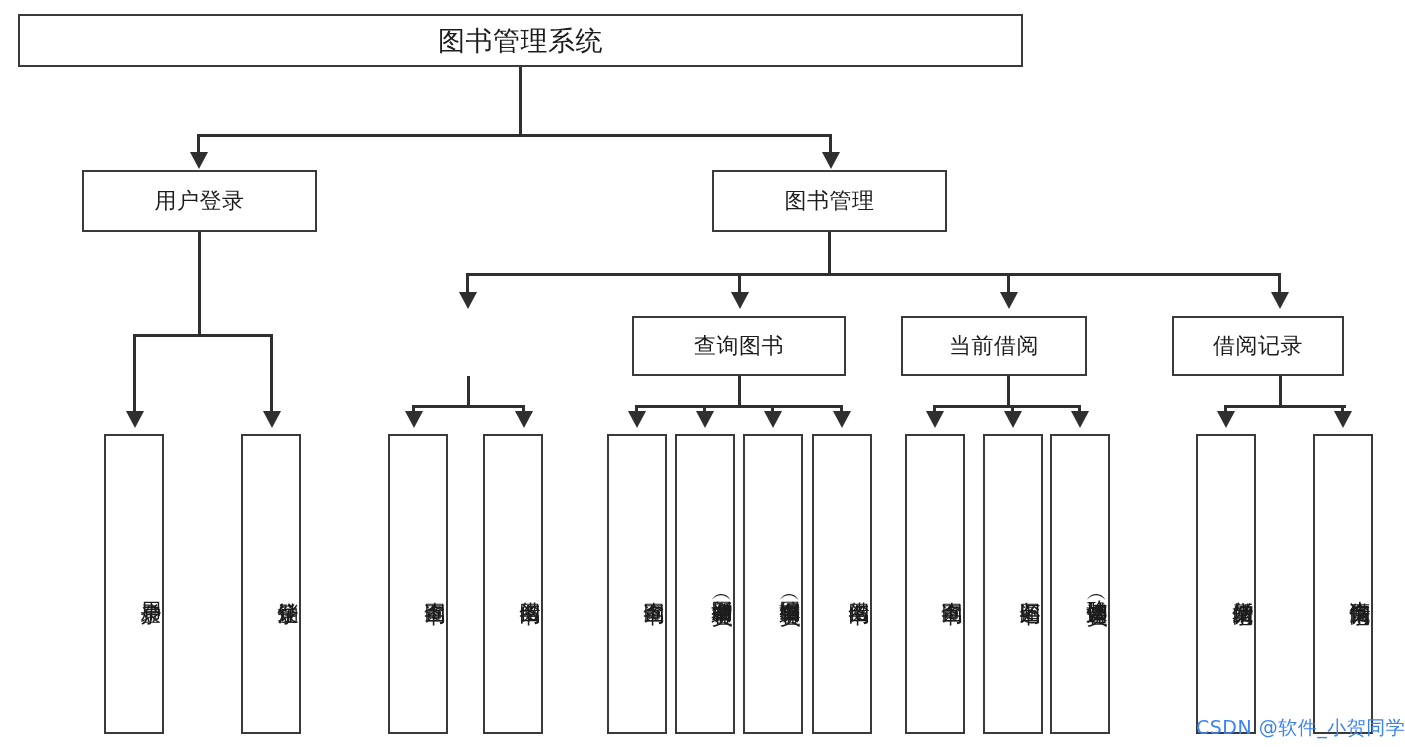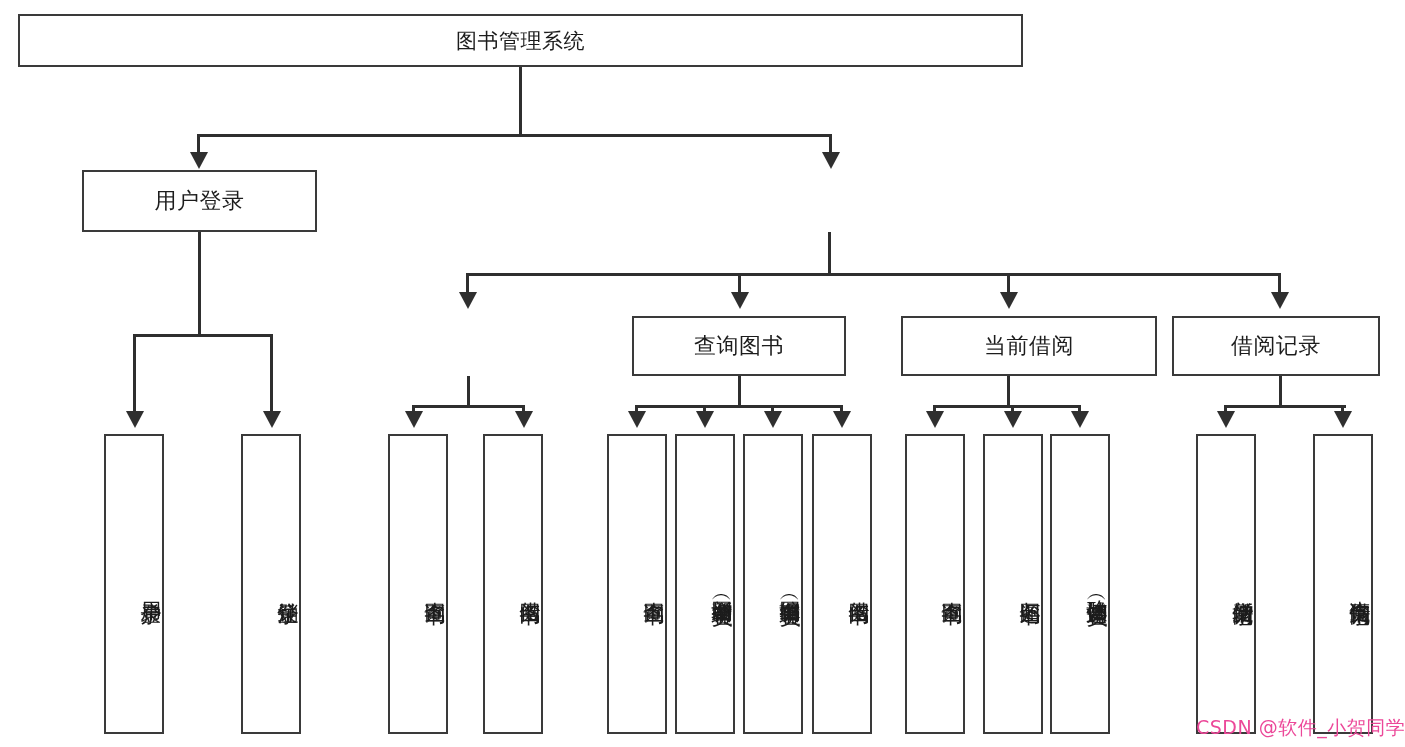--- a/index.html
+++ b/index.html
@@ -35,40 +35,40 @@
     writing-mode: vertical-rl;
     text-orientation: upright;
     font-size: 21px;
     line-height: 1.05;
     letter-spacing: 1px;
     padding-top: 6px;
     align-items: flex-start;
     justify-content: center;
   }
   .node.root {
-    font-size: 21px;
+    font-size: 27px;
   }
   .edge {
     position: absolute;
     background: #2f2f2f;
   }
   .edge.vline { width: 3px; }
   .edge.hline { height: 3px; }
   .arrow {
     position: absolute;
     width: 0;
     height: 0;
     border-left: 9px solid transparent;
     border-right: 9px solid transparent;
     border-top: 17px solid #2f2f2f;
   }
   .watermark {
     position: absolute;
     font-size: 19px;
-    color: #ec4899;
+    color: #3b82f6;
     white-space: nowrap;
     letter-spacing: 0.5px;
   }
 </style>
 </head>
 <body>
 
 <div id="canvas">
 
   <div class="node h root" style="left:18px; top:14px; width:1005px; height:53px;">图书管理系统</div>
@@ -76,42 +76,43 @@
   <div class="edge vline" style="left:519px; top:67px; height:69px;"></div>
 
   <div class="edge hline" style="left:198px; top:134px; width:634px;"></div>
 
   <div class="edge vline" style="left:197px; top:134px; height:26px;"></div>
   <div class="arrow" style="left:190px; top:152px;"></div>
   <div class="edge vline" style="left:829px; top:134px; height:26px;"></div>
   <div class="arrow" style="left:822px; top:152px;"></div>
 
   <div class="node h" style="left:82px; top:170px; width:235px; height:62px;">用户登录</div>
+  <div class="node h" style="left:712px; top:170px; width:235px; height:62px;">图书管理</div>
 
   <div class="edge vline" style="left:198px; top:232px; height:105px;"></div>
   <div class="edge hline" style="left:133px; top:334px; width:140px;"></div>
   <div class="edge vline" style="left:133px; top:334px; height:84px;"></div>
   <div class="arrow" style="left:126px; top:411px;"></div>
   <div class="edge vline" style="left:270px; top:334px; height:84px;"></div>
   <div class="arrow" style="left:263px; top:411px;"></div>
 
   <div class="edge vline" style="left:828px; top:232px; height:44px;"></div>
   <div class="edge hline" style="left:466px; top:273px; width:815px;"></div>
   <div class="edge vline" style="left:466px; top:273px; height:25px;"></div>
   <div class="arrow" style="left:459px; top:292px;"></div>
   <div class="edge vline" style="left:738px; top:273px; height:25px;"></div>
   <div class="arrow" style="left:731px; top:292px;"></div>
   <div class="edge vline" style="left:1007px; top:273px; height:25px;"></div>
   <div class="arrow" style="left:1000px; top:292px;"></div>
   <div class="edge vline" style="left:1278px; top:273px; height:25px;"></div>
   <div class="arrow" style="left:1271px; top:292px;"></div>
 
   <div class="node h" style="left:632px; top:316px; width:214px; height:60px;">查询图书</div>
-  <div class="node h" style="left:901px; top:316px; width:256px; height:60px;">当前借阅</div>
-  <div class="node h" style="left:1172px; top:316px; width:208px; height:60px;">借阅记录</div>
+  <div class="node h" style="left:901px; top:316px; width:186px; height:60px;">当前借阅</div>
+  <div class="node h" style="left:1172px; top:316px; width:172px; height:60px;">借阅记录</div>
 
   <div class="edge vline" style="left:467px; top:376px; height:32px;"></div>
   <div class="edge hline" style="left:412px; top:405px; width:113px;"></div>
   <div class="edge vline" style="left:412px; top:405px; height:13px;"></div>
   <div class="arrow" style="left:405px; top:411px;"></div>
   <div class="edge vline" style="left:522px; top:405px; height:13px;"></div>
   <div class="arrow" style="left:515px; top:411px;"></div>
 
   <div class="edge vline" style="left:738px; top:376px; height:32px;"></div>
   <div class="edge hline" style="left:635px; top:405px; width:208px;"></div>

